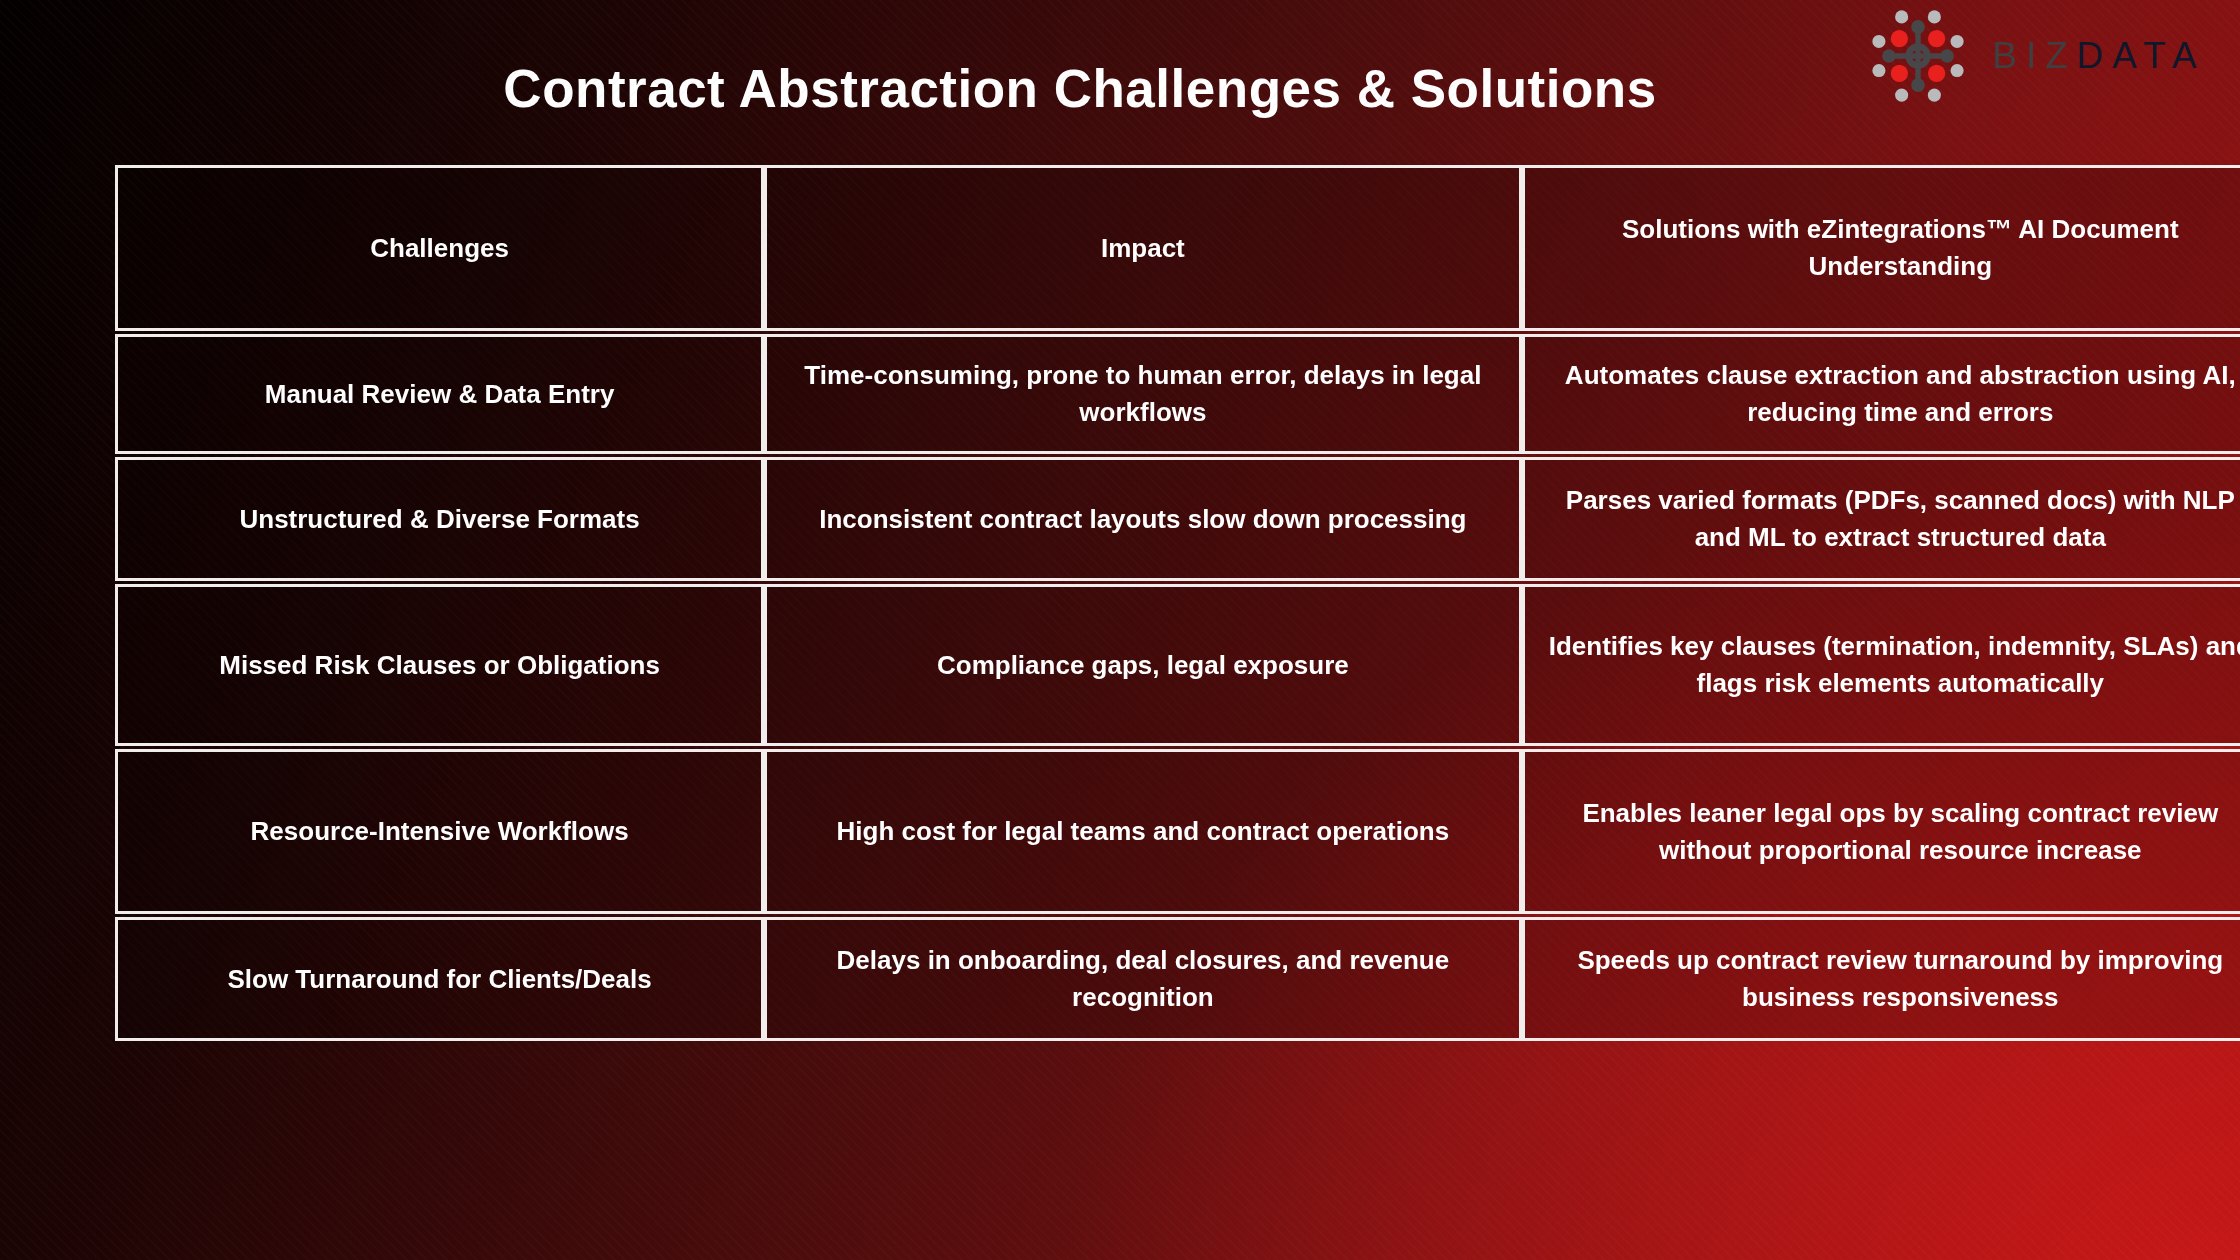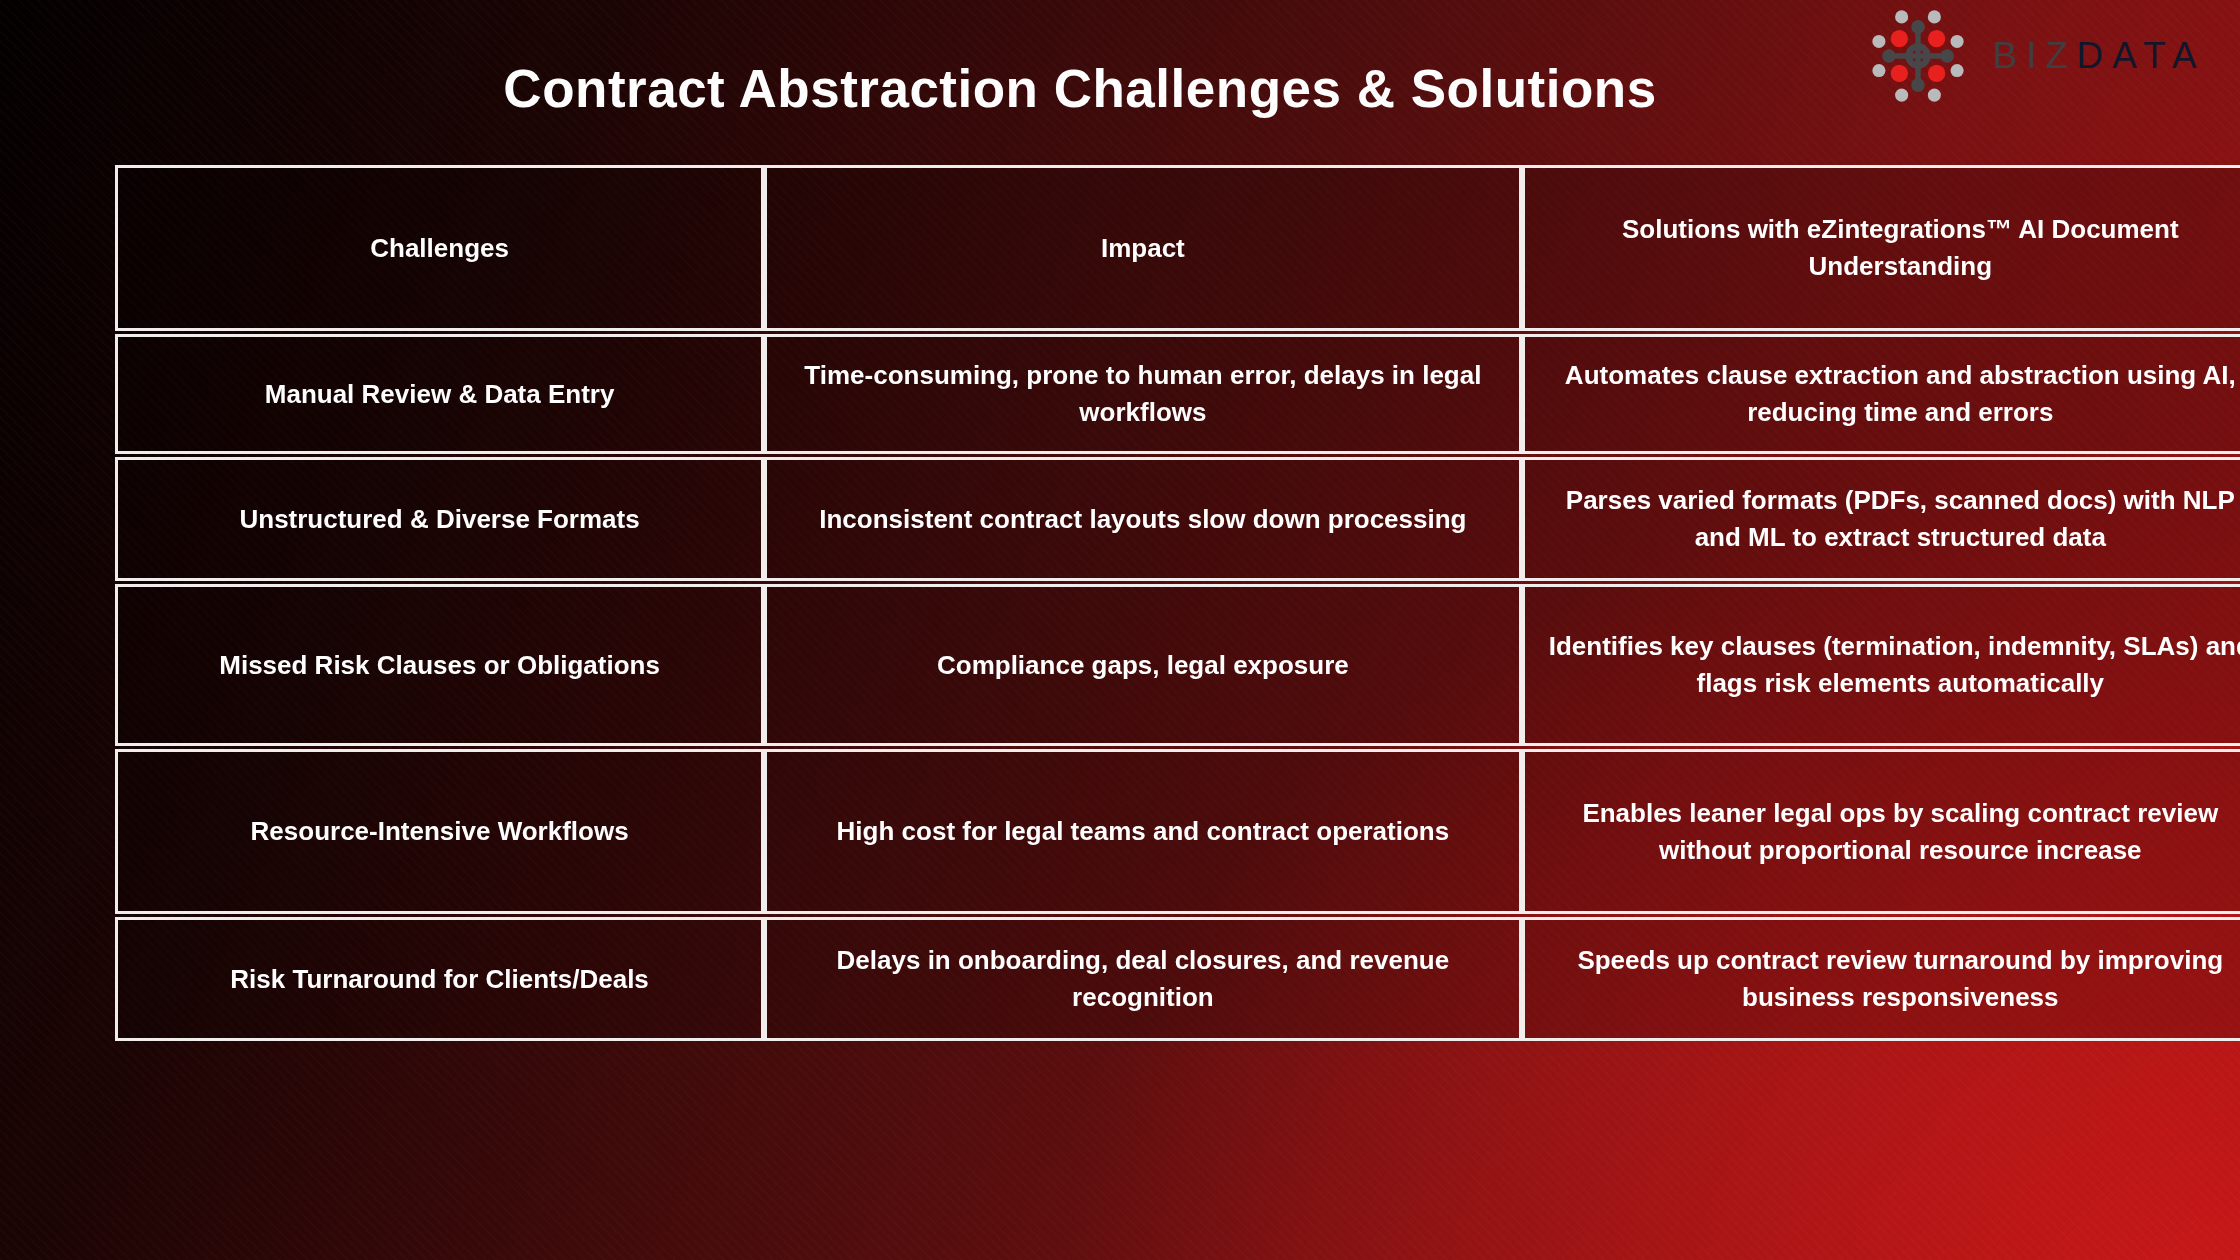--- a/index.html
+++ b/index.html
@@ -153,19 +153,19 @@
       <td>Missed Risk Clauses or Obligations</td>
       <td>Compliance gaps, legal exposure</td>
       <td>Identifies key clauses (termination, indemnity, SLAs) and flags risk elements automatically</td>
     </tr>
     <tr class="r-5">
       <td>Resource-Intensive Workflows</td>
       <td>High cost for legal teams and contract operations</td>
       <td>Enables leaner legal ops by scaling contract review without proportional resource increase</td>
     </tr>
     <tr class="r-6">
-      <td>Risk Turnaround for Clients/Deals</td>
+      <td>Slow Turnaround for Clients/Deals</td>
       <td>Delays in onboarding, deal closures, and revenue recognition</td>
       <td>Speeds up contract review turnaround by improving business responsiveness</td>
     </tr>
   </tbody>
     </table>
 </div>
 
 </body></html>

